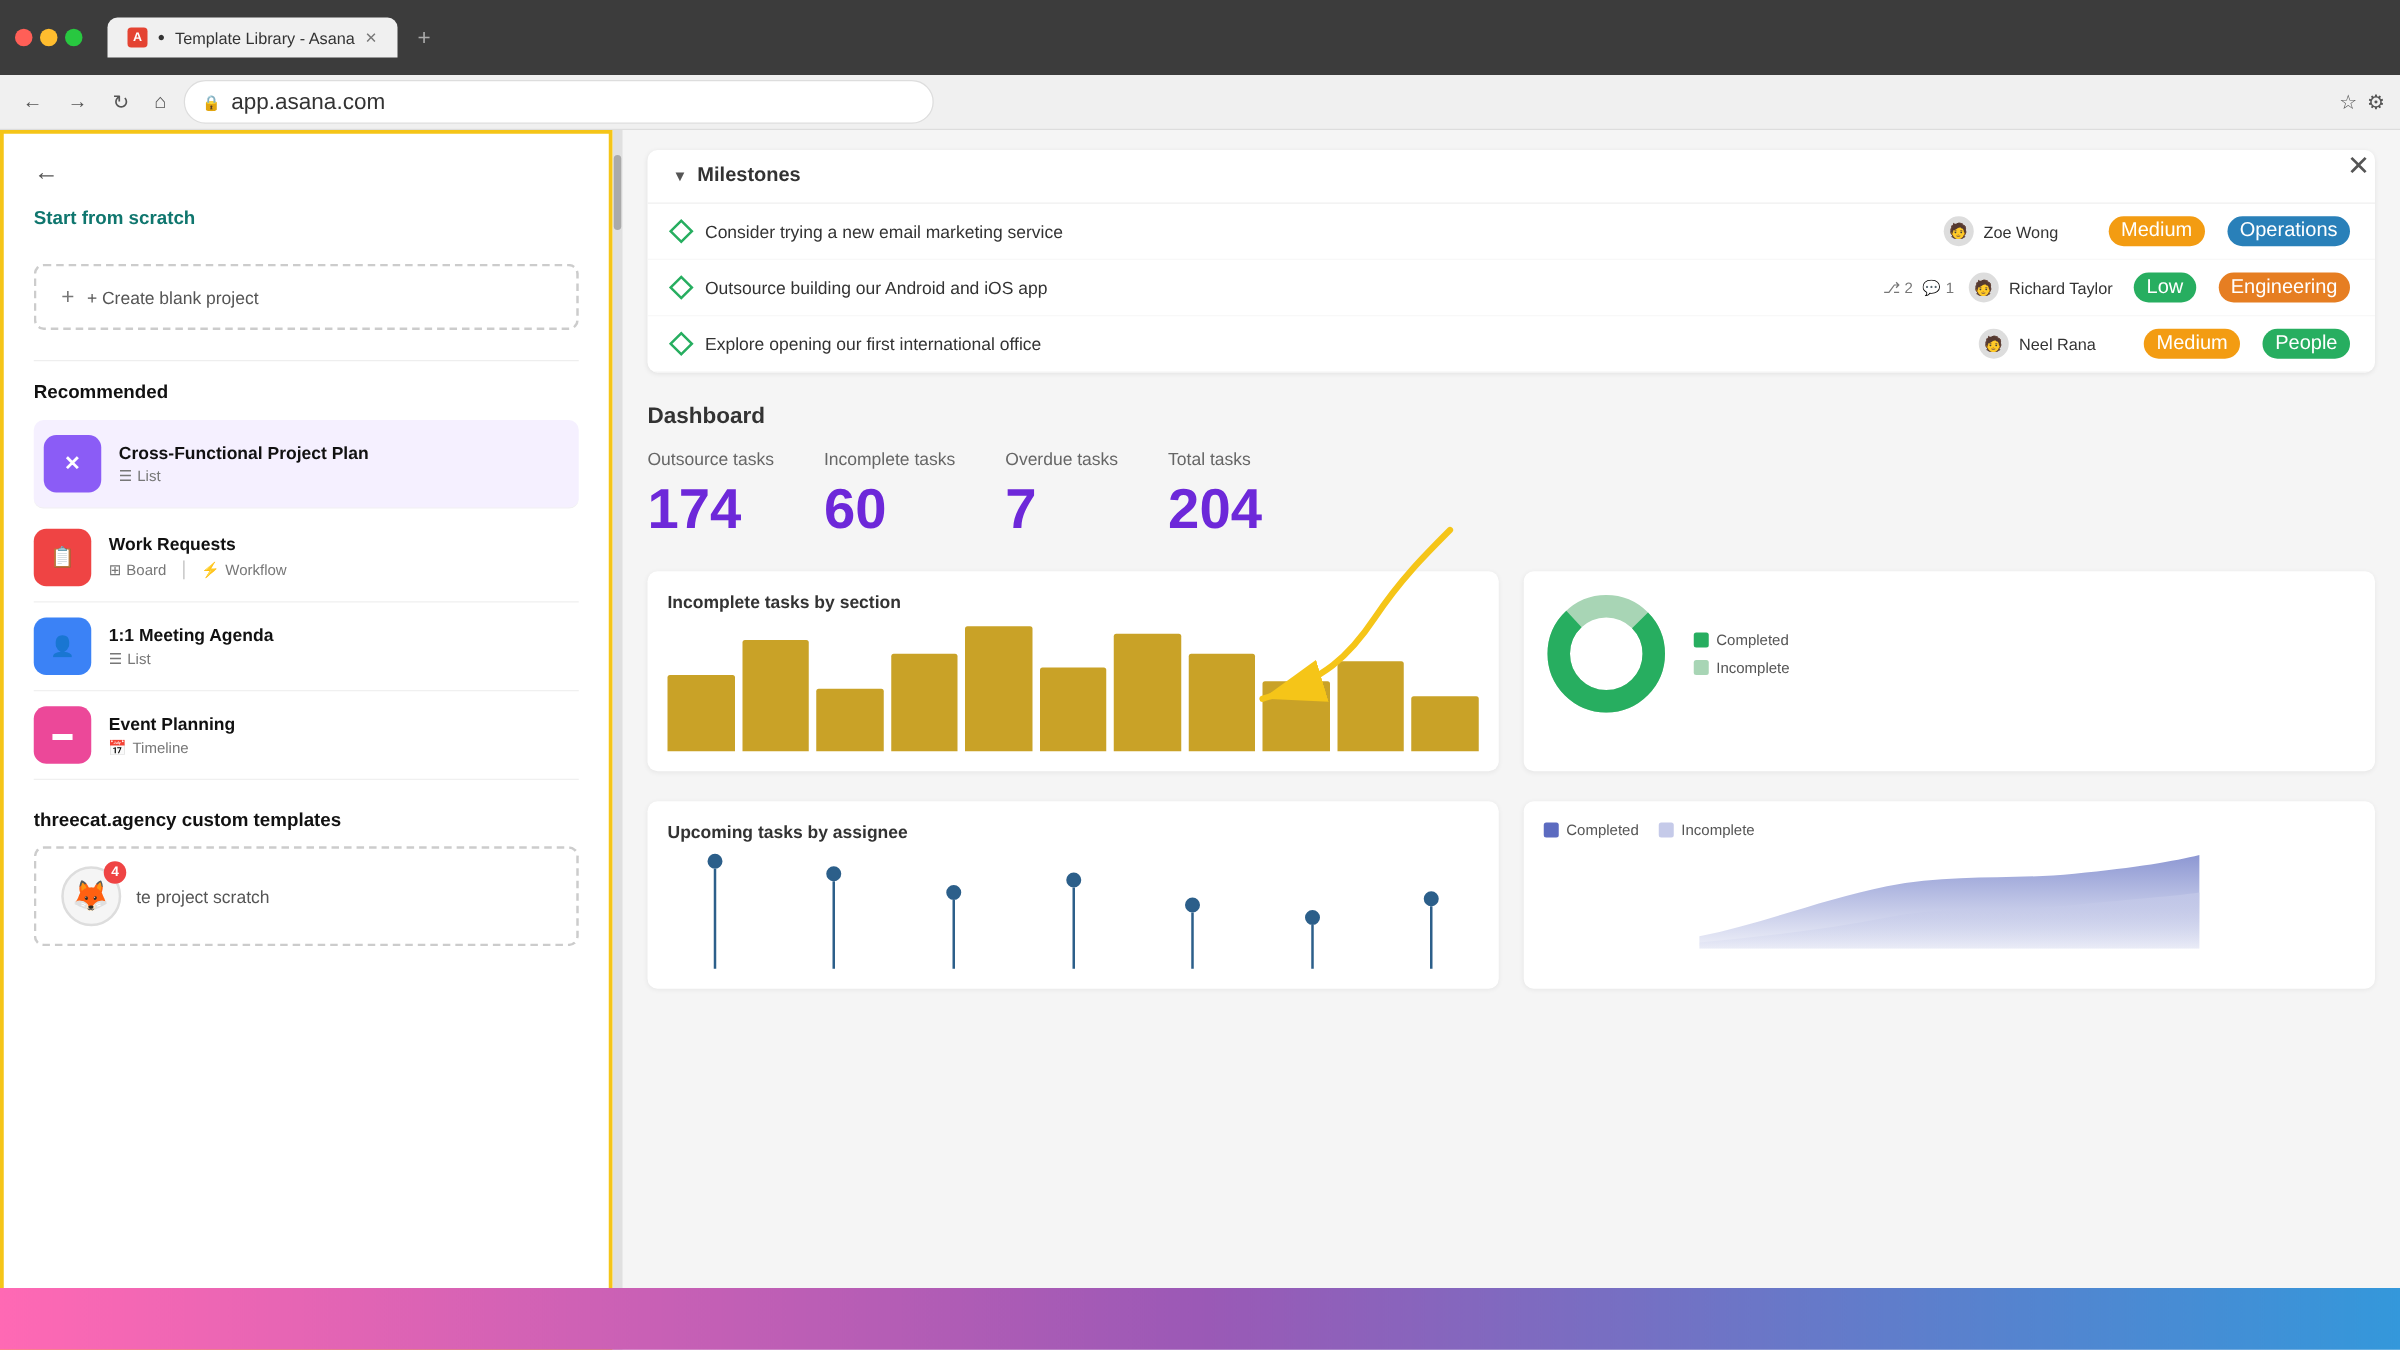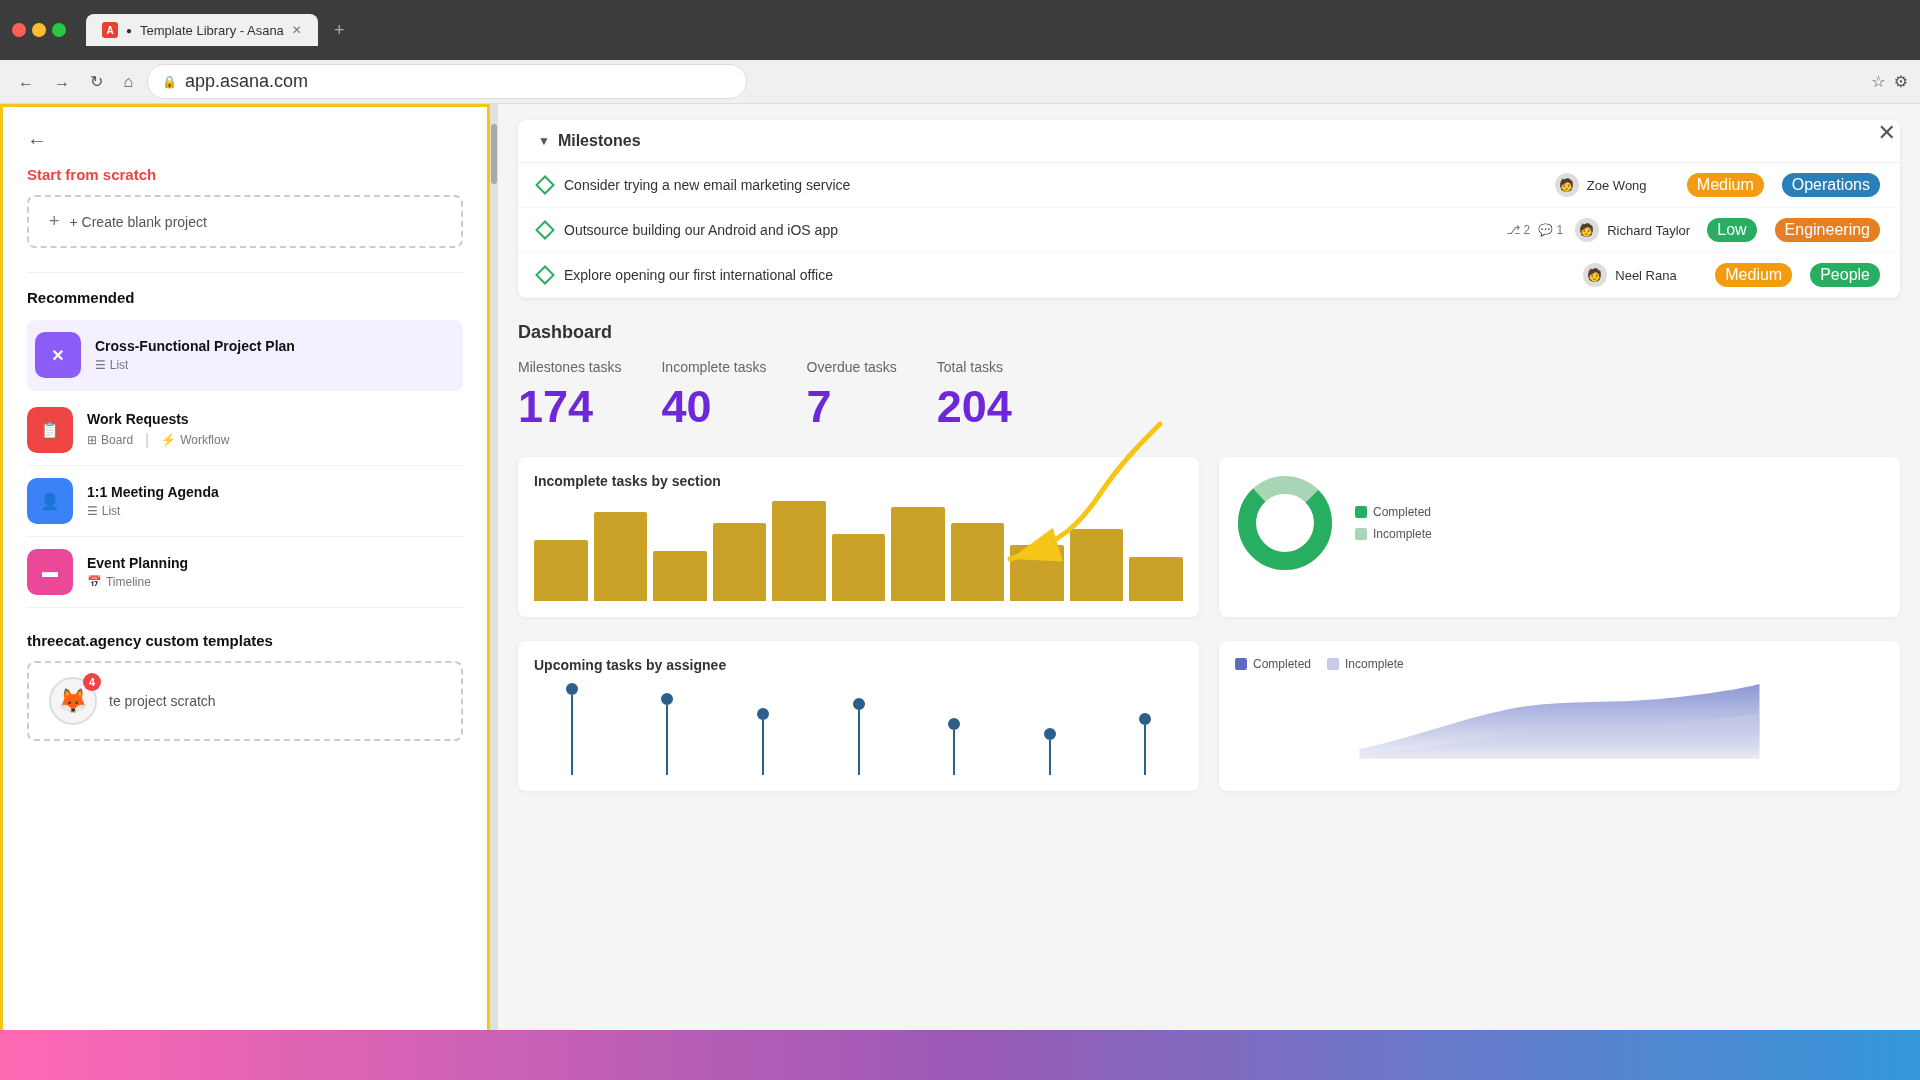--- a/index.html
+++ b/index.html
@@ -27,21 +27,21 @@
     
     .main-area { display: flex; height: calc(1080px - 104px); }
 
     
     .template-panel { width: 490px; background: white; border: 3px solid #f5c518; z-index: 10; display: flex; flex-direction: column; overflow-y: auto; flex-shrink: 0; }
     .panel-header { padding: 20px 24px 16px; display: flex; align-items: center; gap: 12px; }
     .back-btn { background: none; border: none; font-size: 20px; cursor: pointer; color: #555; }
     .panel-content { padding: 0 24px 24px; flex: 1; }
 
     .scratch-section { margin-bottom: 24px; }
-    .scratch-title { font-size: 15px; font-weight: 600; color: #ef4444; margin-bottom: 12px; }
+    .scratch-title { font-size: 15px; font-weight: 600; color: #0f766e; margin-bottom: 28px; }
     .create-blank { border: 2px dashed #ccc; border-radius: 8px; padding: 14px 20px; display: flex; align-items: center; gap: 10px; cursor: pointer; color: #555; font-size: 14px; }
     .plus-icon { font-size: 18px; color: #777; }
 
     .section-divider { border: none; border-top: 1px solid #eee; margin: 16px 0; }
     .section-label { font-size: 15px; font-weight: 600; color: #111; margin-bottom: 14px; }
 
     .template-item { display: flex; align-items: center; gap: 14px; padding: 12px 0; cursor: pointer; border-bottom: 1px solid #f0f0f0; }
     .template-icon { width: 46px; height: 46px; border-radius: 10px; display: flex; align-items: center; justify-content: center; font-size: 20px; flex-shrink: 0; }
     .icon-purple { background: #8b5cf6; }
     .icon-red { background: #ef4444; }
@@ -314,26 +314,26 @@
           <span class="badge badge-yellow">Medium</span>
           <span class="badge badge-people" style="margin-left:6px">People</span>
         </div>
       </div>
 
       <div class="dashboard-section" style="margin-left:28px;">
         <div class="dashboard-title">Dashboard</div>
 
         <div class="stats-row">
           <div class="stat-box">
-            <div class="stat-label">Milestones tasks</div>
+            <div class="stat-label">Outsource tasks</div>
             <div class="stat-value">174</div>
           </div>
           <div class="stat-box">
             <div class="stat-label">Incomplete tasks</div>
-            <div class="stat-value">40</div>
+            <div class="stat-value">60</div>
           </div>
           <div class="stat-box">
             <div class="stat-label">Overdue tasks</div>
             <div class="stat-value">7</div>
           </div>
           <div class="stat-box">
             <div class="stat-label">Total tasks</div>
             <div class="stat-value">204</div>
           </div>
         </div>

